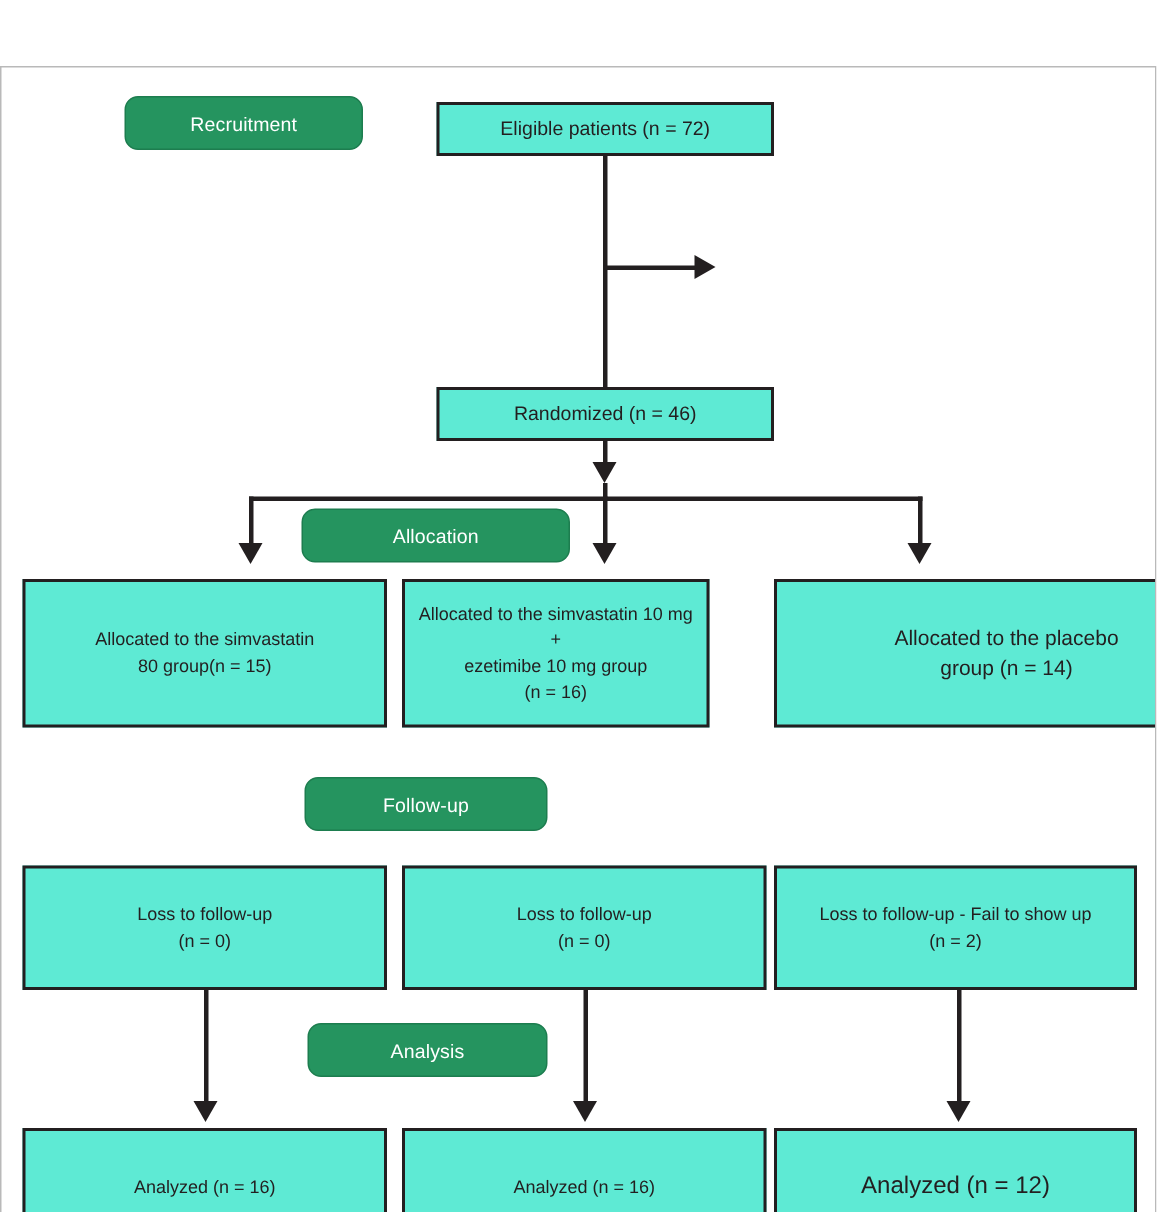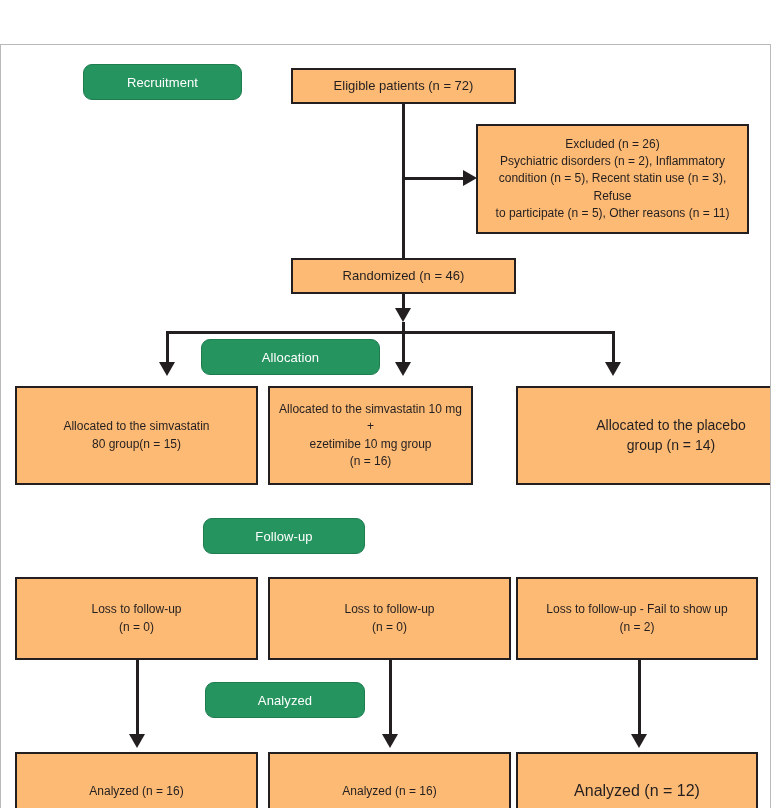--- a/index.html
+++ b/index.html
@@ -18,21 +18,21 @@
     background: #ffffff;
     overflow: hidden;
     box-sizing: border-box;
     border: 1px solid #b9b9b9;
     margin-top: 44px;
   }
   .node {
     position: absolute;
     box-sizing: border-box;
     border: 2px solid #231f20;
-    background: #fdba74;
+    background: #5eead4;
     display: flex;
     align-items: center;
     justify-content: center;
     text-align: center;
     color: #231f20;
     font-family: "Liberation Sans", sans-serif;
     line-height: 1.42;
     padding: 2px 6px;
   }
   .node .txt {
@@ -93,38 +93,32 @@
 
   <div class="badge" style="left:200px; top:294px; width:179px; height:36px;">
     <span>Allocation</span>
   </div>
 
   <div class="badge" style="left:202px; top:473px; width:162px; height:36px;">
     <span>Follow-up</span>
   </div>
 
   <div class="badge" style="left:204px; top:637px; width:160px; height:36px;">
-    <span>Analyzed</span>
+    <span>Analysis</span>
   </div>
 
   <div class="node" style="left:290px; top:23px; width:225px; height:36px; font-size:13px;">
     <span class="txt">Eligible patients (n = 72)</span>
   </div>
 
   <div class="vline" style="left:401px; top:59px; height:154px;"></div>
 
   <div class="hline" style="left:401px; top:132px; width:66px;"></div>
   <div class="arrow-right" style="left:462px; top:125px;"></div>
 
-  <div class="node" style="left:475px; top:79px; width:273px; height:110px; font-size:12px;">
-    <span class="txt">Excluded (n = 26)
-Psychiatric disorders (n = 2), Inflammatory
-condition (n = 5), Recent statin use (n = 3), Refuse
-to participate (n = 5), Other reasons (n = 11)</span>
-  </div>
 
   <div class="node" style="left:290px; top:213px; width:225px; height:36px; font-size:13px;">
     <span class="txt">Randomized (n = 46)</span>
   </div>
 
   <div class="vline" style="left:401px; top:249px; height:16px;"></div>
   <div class="arrow-down" style="left:394px; top:263px;"></div>
 
   <div class="vline" style="left:401px; top:277px; height:12px;"></div>
   <div class="hline" style="left:165px; top:286px; width:449px;"></div>

